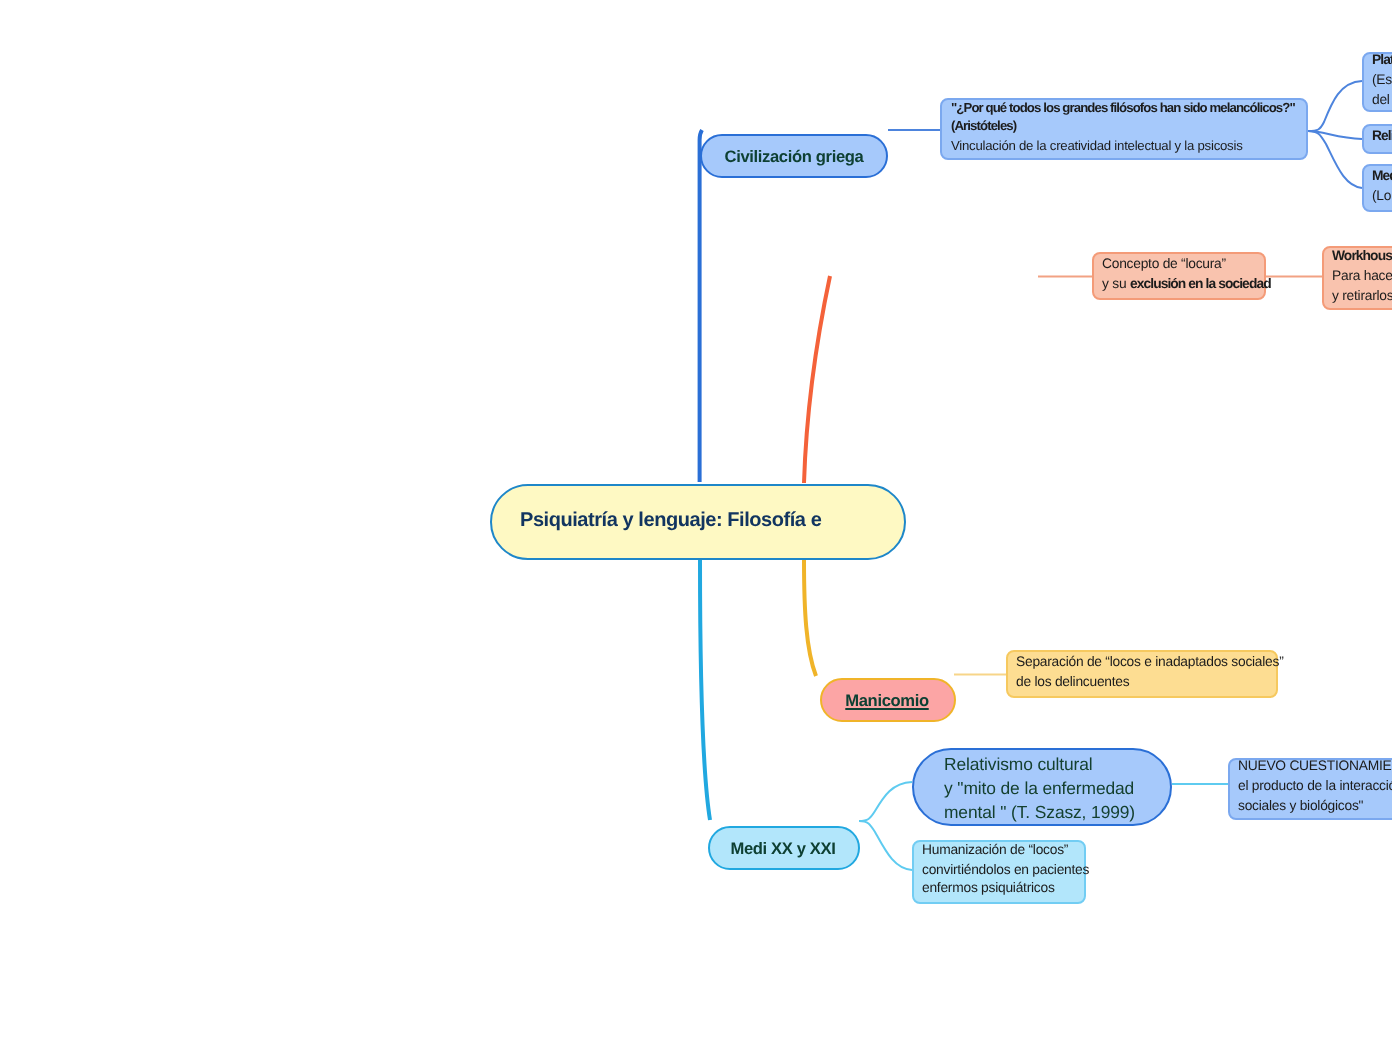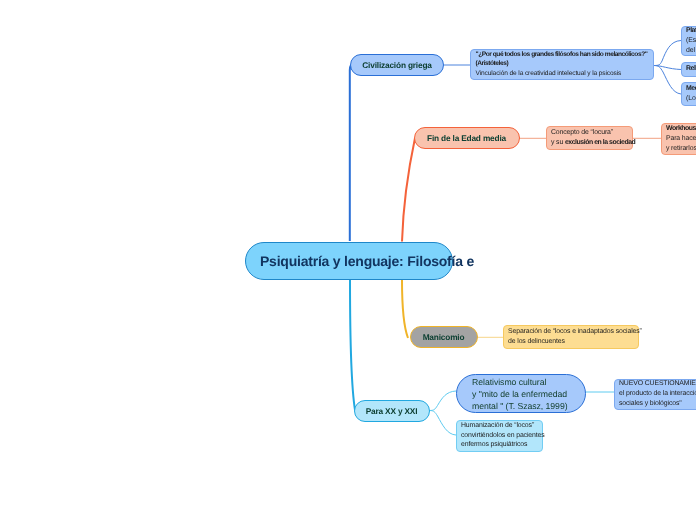--- a/index.html
+++ b/index.html
@@ -6,34 +6,34 @@
   body{width:696px;height:520px;background:#ffffff;overflow:hidden;
        font-family:"Liberation Sans",sans-serif;
        -webkit-font-smoothing:antialiased;text-rendering:geometricPrecision;}
   #stage{position:relative;width:696px;height:520px;overflow:hidden;}
   svg.links{position:absolute;left:0;top:0;width:696px;height:520px;}
   .node{position:absolute;box-sizing:border-box;display:flex;flex-direction:column;
         justify-content:center;}
 
   
   .central{left:245px;top:241.5px;width:208px;height:38px;border-radius:19px;
-    background:#7dd3fc;border:1.5px solid #1e87c9;
-    color:#123560;font-size:14px;font-weight:bold;line-height:14.5px;
+    background:#fef9c3;border:1.5px solid #1e87c9;
+    color:#123560;font-size:10px;font-weight:bold;line-height:14.5px;
     padding:1.5px 14px 0;letter-spacing:-0.22px;white-space:nowrap;}
 
   
   .b1{border-radius:11.5px;align-items:center;text-align:center;font-weight:bold;
-      white-space:nowrap;letter-spacing:-0.18px;font-size:8.3px;}
+      white-space:nowrap;letter-spacing:-0.18px;font-size:8.3px;margin-top:13px;}
 
   #n-griega{left:350px;top:53.5px;width:94px;height:22px;background:#a6c9fb;
     border:1.5px solid #2a6fd6;color:#0e4033;}
   #n-edadmedia{left:413.5px;top:126.5px;width:106px;height:22.5px;background:#f9c3ae;
     border:1.5px solid #f4623a;color:#0e4033;}
-  #n-manicomio{left:409.5px;top:325.5px;width:68px;height:22.5px;background:#a3a3a3;
-    border:1.5px solid #f0b429;color:#0e4033;}
+  #n-manicomio{left:409.5px;top:325.5px;width:68px;height:22.5px;background:#fca5a5;
+    border:1.5px solid #f0b429;color:#0e4033;text-decoration:underline;}
   #n-siglo{left:353.5px;top:399.5px;width:76px;height:22px;background:#b2e6fb;
     border:1.5px solid #21a8e0;color:#0e4033;}
 
   
   #n-relativ{left:456px;top:374px;width:130px;height:38.5px;border-radius:19.5px;
     background:#a6c9fb;border:1.6px solid #2a6fd6;color:#14402f;
     font-size:8.7px;font-weight:normal;line-height:12px;padding:0 15px;
     letter-spacing:-0.05px;white-space:nowrap;padding-top:1.5px;justify-content:flex-end;}
 
   
@@ -96,28 +96,25 @@
     <path d="M586,392 L614,392" fill="none" stroke="#5ecbf0" stroke-width="1"></path>
   </svg>
 
   <div class="node central">
     <span>Psiquiatría y lenguaje: Filosofía e</span>
   </div>
 
   <div class="node b1" id="n-griega">
     <span>Civilización griega</span>
   </div>
-  <div class="node b1" id="n-edadmedia">
-    <span>Fin de la Edad media</span>
-  </div>
   <div class="node b1" id="n-manicomio">
     <span>Manicomio</span>
   </div>
   <div class="node b1" id="n-siglo">
-    <span>Para XX y XXI</span>
+    <span>Medi XX y XXI</span>
   </div>
 
   <div class="node b2" id="n-arist">
     <span class="bold">"¿Por qué todos los grandes filósofos han sido melancólicos?"</span>
     <span class="bold">(Aristóteles)</span>
     <span>Vinculación de la creatividad intelectual y la psicosis</span>
   </div>
   <div class="node b2" id="n-platon">
     <span class="bold">Platón</span>
     <span>(Es e</span>

